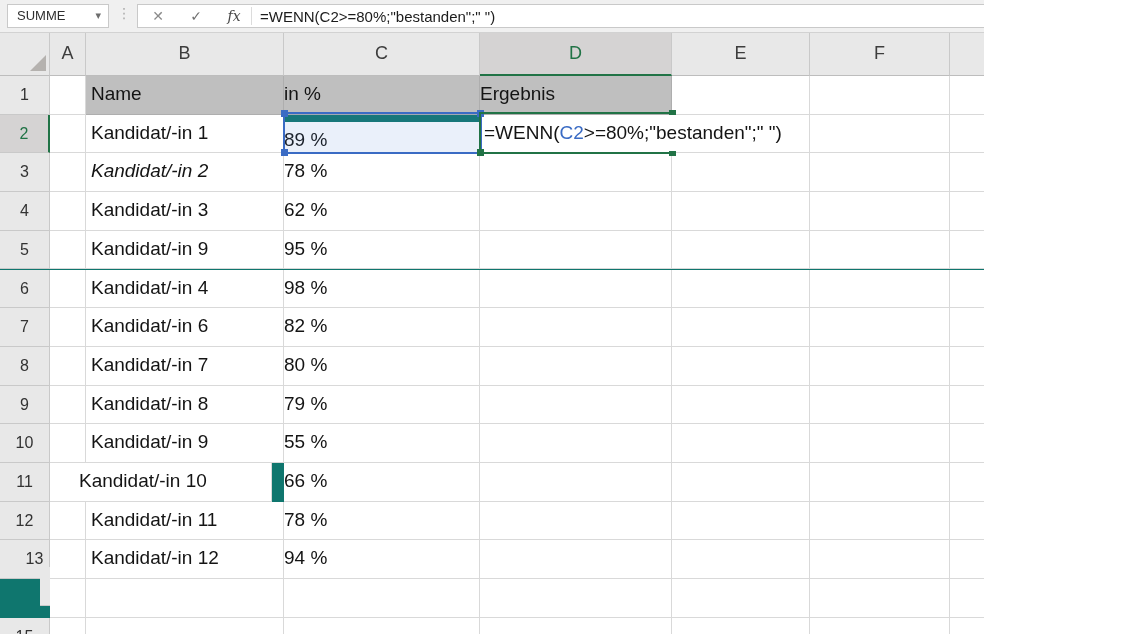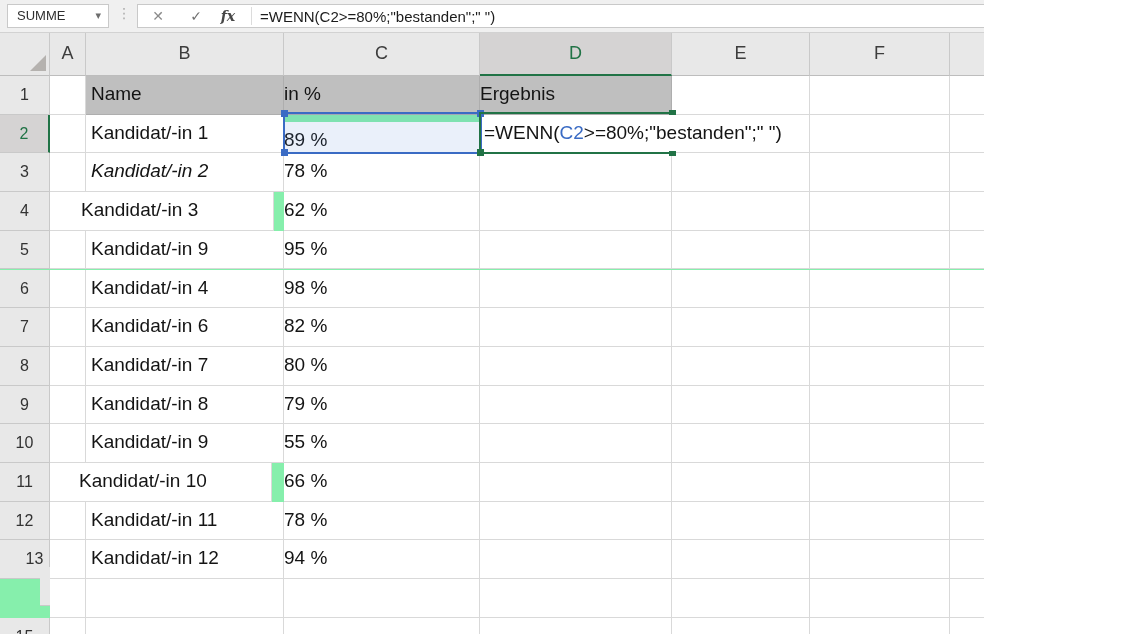--- a/index.html
+++ b/index.html
@@ -1,37 +1,37 @@
 <!DOCTYPE html>
 <html><head>
 <meta charset="utf-8">
 <style>
   html,body { margin:0; padding:0; background:#fff; }
   #app {
     position:relative; width:984px; height:634px; overflow:hidden;
-    background:#86efac; font-family:"Liberation Sans", sans-serif;
+    background:#0f766e; font-family:"Liberation Sans", sans-serif;
     -webkit-font-smoothing:antialiased;
   }
   
   #topbar { position:absolute; left:0; top:0; width:1126px; height:33px;
     background:#f0f0f0; border-bottom:1px solid #d2d2d2; box-sizing:border-box; }
   .namebox { position:absolute; left:7px; top:4px; width:102px; height:24px;
     background:#fff; border:1px solid #c9c9c9; box-sizing:border-box; }
   .namebox-text { position:absolute; left:9px; top:3px; font-size:13px; color:#2f2f2f; }
   .namebox-arrow { position:absolute; right:7px; top:4px; font-size:11px; color:#6d6d6d; }
   .sep-dots { position:absolute; left:117px; top:6px; color:#ababab; font-size:14px;
     letter-spacing:0; line-height:14px; }
   .fpanel { position:absolute; left:137px; top:4px; width:989px; height:24px;
     background:#fff; border:1px solid #c9c9c9; border-right:none; box-sizing:border-box; }
   .fbtn { position:absolute; top:1px; width:24px; height:20px; text-align:center;
     font-size:14px; line-height:20px; }
   .btn-cancel { left:8px;  color:#8a8a8a; }
   .btn-enter  { left:46px; color:#6f6f6f; }
-  .btn-fx     { left:76px; width:28px; color:#474747; font-style:italic;
-    font-family:"DejaVu Serif", serif;font-weight:bold; }
+  .btn-fx     { left:82px; width:28px; color:#474747; font-style:italic;
+    font-family:"DejaVu Serif", serif; }
   .fdivider { position:absolute; left:113px; top:2px; height:18px; width:1px; background:#dcdcdc; }
   .fml { position:absolute; left:122px; top:3px; font-size:15px; color:#1c1c1c; white-space:pre; }
 
   
   .corner { position:absolute; left:0; top:33px; width:50px; height:43px;
     background:#e8e8e8; border-right:1px solid #c9c9c9; border-bottom:1px solid #bdbdbd;
     box-sizing:border-box; }
   .corner-tri { position:absolute; right:3px; bottom:4px; width:16px; height:16px;
     background:#b5b2af; clip-path:polygon(100% 0, 100% 100%, 0 100%); }
   .colhdr { position:absolute; top:33px; height:43px; background:#e8e8e8;
@@ -135,21 +135,21 @@
       <div class="cell" style="left: 1090px; width: 36px; top: 114.7px; height: 38.7px; line-height: 36.7px;"></div>
       <div class="cell" style="left: 50px; width: 36px; top: 153.4px; height: 38.7px; line-height: 36.7px;"></div>
       <div class="cell left" style="left: 86px; width: 198px; top: 153.4px; height: 38.7px; line-height: 36.7px; font-style: italic;">Kandidat/-in 2</div>
       <div class="cell center" style="left: 284px; width: 196px; top: 153.4px; height: 38.7px; line-height: 36.7px;">78 %</div>
       <div class="cell" style="left: 480px; width: 192px; top: 153.4px; height: 38.7px; line-height: 36.7px;"></div>
       <div class="cell" style="left: 672px; width: 138px; top: 153.4px; height: 38.7px; line-height: 36.7px;"></div>
       <div class="cell" style="left: 810px; width: 140px; top: 153.4px; height: 38.7px; line-height: 36.7px;"></div>
       <div class="cell" style="left: 950px; width: 140px; top: 153.4px; height: 38.7px; line-height: 36.7px;"></div>
       <div class="cell" style="left: 1090px; width: 36px; top: 153.4px; height: 38.7px; line-height: 36.7px;"></div>
       <div class="cell" style="left: 50px; width: 36px; top: 192.1px; height: 38.7px; line-height: 36.7px;"></div>
-      <div class="cell left" style="left: 76px; width: 198px; top: 192.1px; height: 38.7px; line-height: 36.7px;">Kandidat/-in 3</div>
+      <div class="cell left" style="left: 86px; width: 198px; top: 192.1px; height: 38.7px; line-height: 36.7px;">Kandidat/-in 3</div>
       <div class="cell center" style="left: 284px; width: 196px; top: 192.1px; height: 38.7px; line-height: 36.7px;">62 %</div>
       <div class="cell" style="left: 480px; width: 192px; top: 192.1px; height: 38.7px; line-height: 36.7px;"></div>
       <div class="cell" style="left: 672px; width: 138px; top: 192.1px; height: 38.7px; line-height: 36.7px;"></div>
       <div class="cell" style="left: 810px; width: 140px; top: 192.1px; height: 38.7px; line-height: 36.7px;"></div>
       <div class="cell" style="left: 950px; width: 140px; top: 192.1px; height: 38.7px; line-height: 36.7px;"></div>
       <div class="cell" style="left: 1090px; width: 36px; top: 192.1px; height: 38.7px; line-height: 36.7px;"></div>
       <div class="cell" style="left: 50px; width: 36px; top: 230.8px; height: 38.7px; line-height: 36.7px;"></div>
       <div class="cell left" style="left: 86px; width: 198px; top: 230.8px; height: 38.7px; line-height: 36.7px;">Kandidat/-in 9</div>
       <div class="cell center" style="left: 284px; width: 196px; top: 230.8px; height: 38.7px; line-height: 36.7px;">95 %</div>
       <div class="cell" style="left: 480px; width: 192px; top: 230.8px; height: 38.7px; line-height: 36.7px;"></div>

